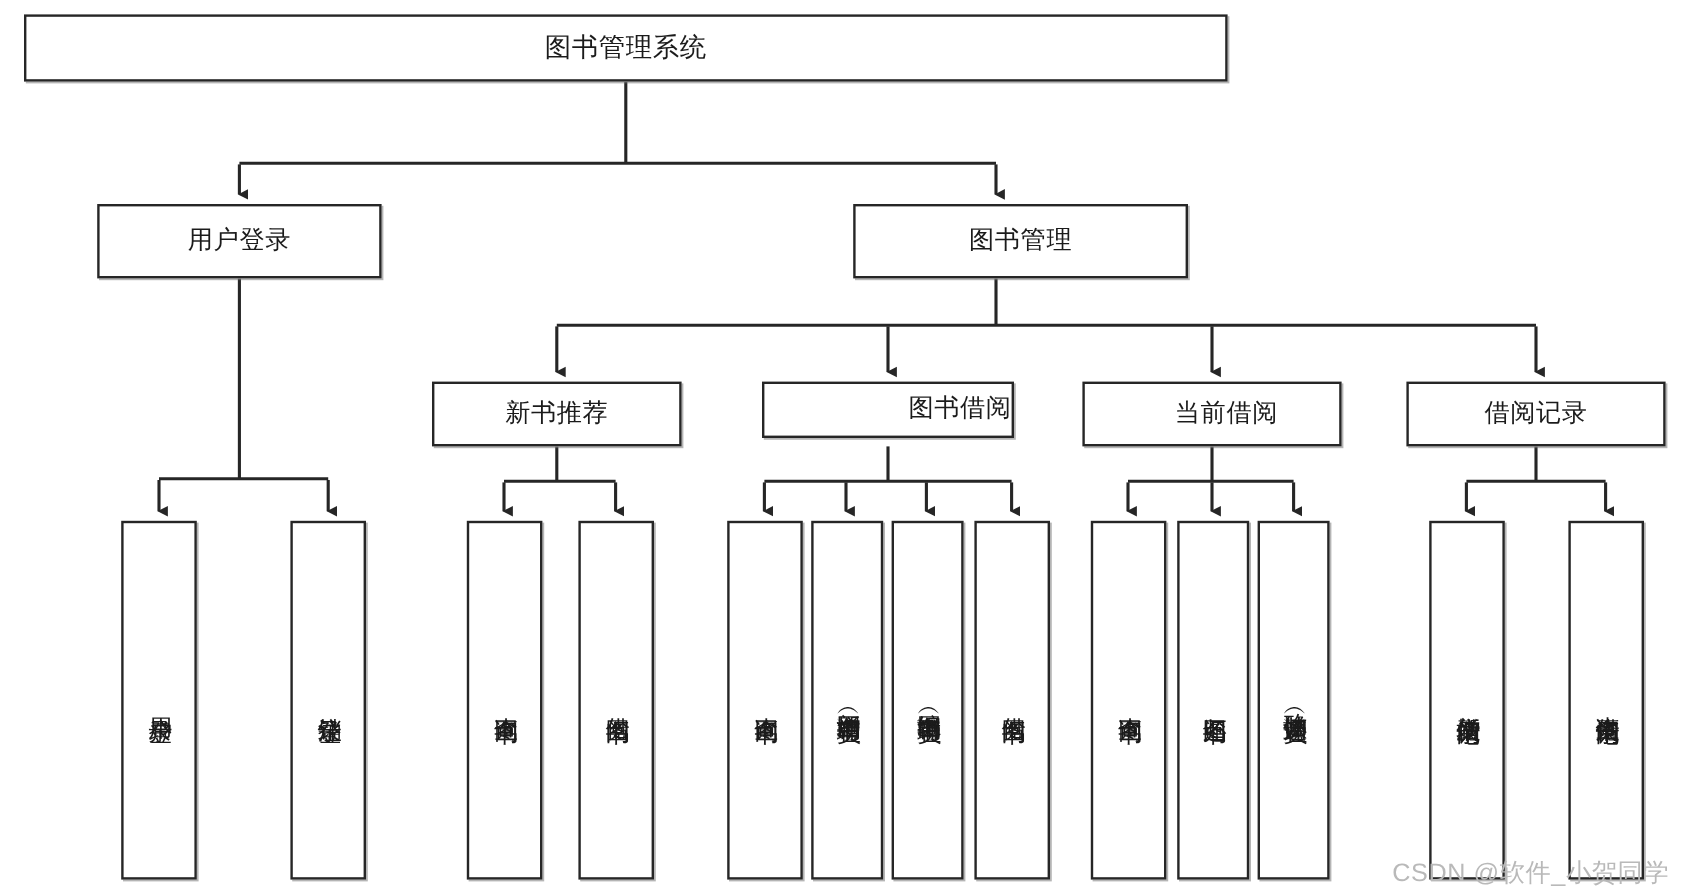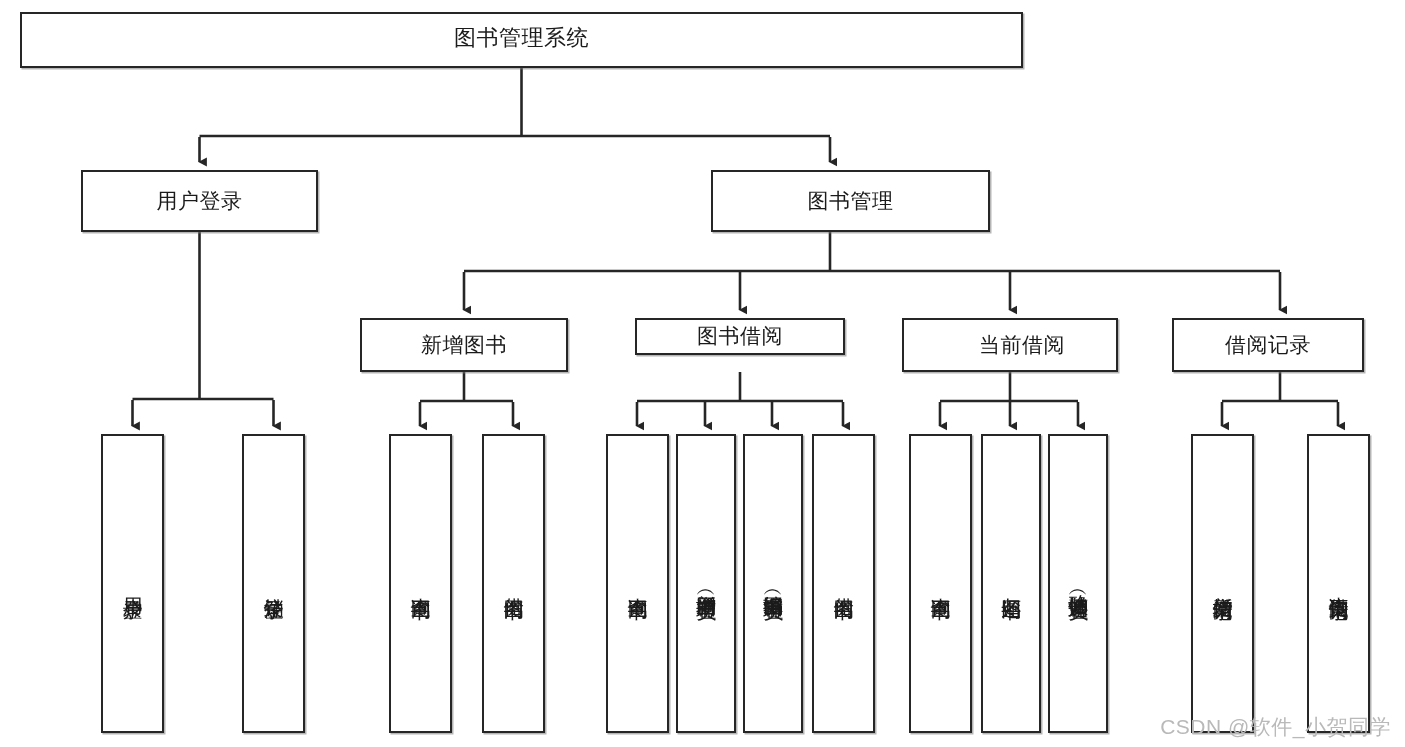--- a/index.html
+++ b/index.html
@@ -119,41 +119,41 @@
       <path d="M1010,402 L1010,426" marker-end="url(#arr)"></path>
       <path d="M1078,402 L1078,426" marker-end="url(#arr)"></path>
 
       <path d="M1280,372 L1280,401"></path>
       <path d="M1222,401 L1338,401"></path>
       <path d="M1222,402 L1222,426" marker-end="url(#arr)"></path>
       <path d="M1338,402 L1338,426" marker-end="url(#arr)"></path>
     </g>
   </svg>
 
-  <div class="node root" style="left:20px; top:12px; width:1003px; height:56px;font-family:Liberation Mono, monospace;">
+  <div class="node root" style="left:20px; top:12px; width:1003px; height:56px;">
     <span class="label">图书管理系统</span>
   </div>
 
   <div class="node" style="left:81px; top:170px; width:237px; height:62px;">
     <span class="label">用户登录</span>
   </div>
   <div class="node" style="left:711px; top:170px; width:279px; height:62px;">
     <span class="label">图书管理</span>
   </div>
 
   <div class="node" style="left:360px; top:318px; width:208px; height:54px;">
-    <span class="label">新增图书</span>
-  </div>
-  <div class="node" style="left:635px; top:318px; width:210px; height:37px;">
+    <span class="label">新书推荐</span>
+  </div>
+  <div class="node" style="left:635px; top:318px; width:210px; height:47px;justify-content:flex-end;">
     <span class="label">图书借阅</span>
   </div>
   <div class="node" style="left:902px; top:318px; width:216px; height:54px;padding-left:24px;">
     <span class="label">当前借阅</span>
   </div>
-  <div class="node" style="left:1172px; top:318px; width:192px; height:54px;">
+  <div class="node" style="left:1172px; top:318px; width:216px; height:54px;">
     <span class="label">借阅记录</span>
   </div>
 
   <div class="node leaf" style="left:101px; top:434px; width:63px; height:299px;">
     <span class="label">用户登录</span>
   </div>
   <div class="node leaf" style="left:242px; top:434px; width:63px; height:299px;">
     <span class="label">注销登录</span>
   </div>
 

